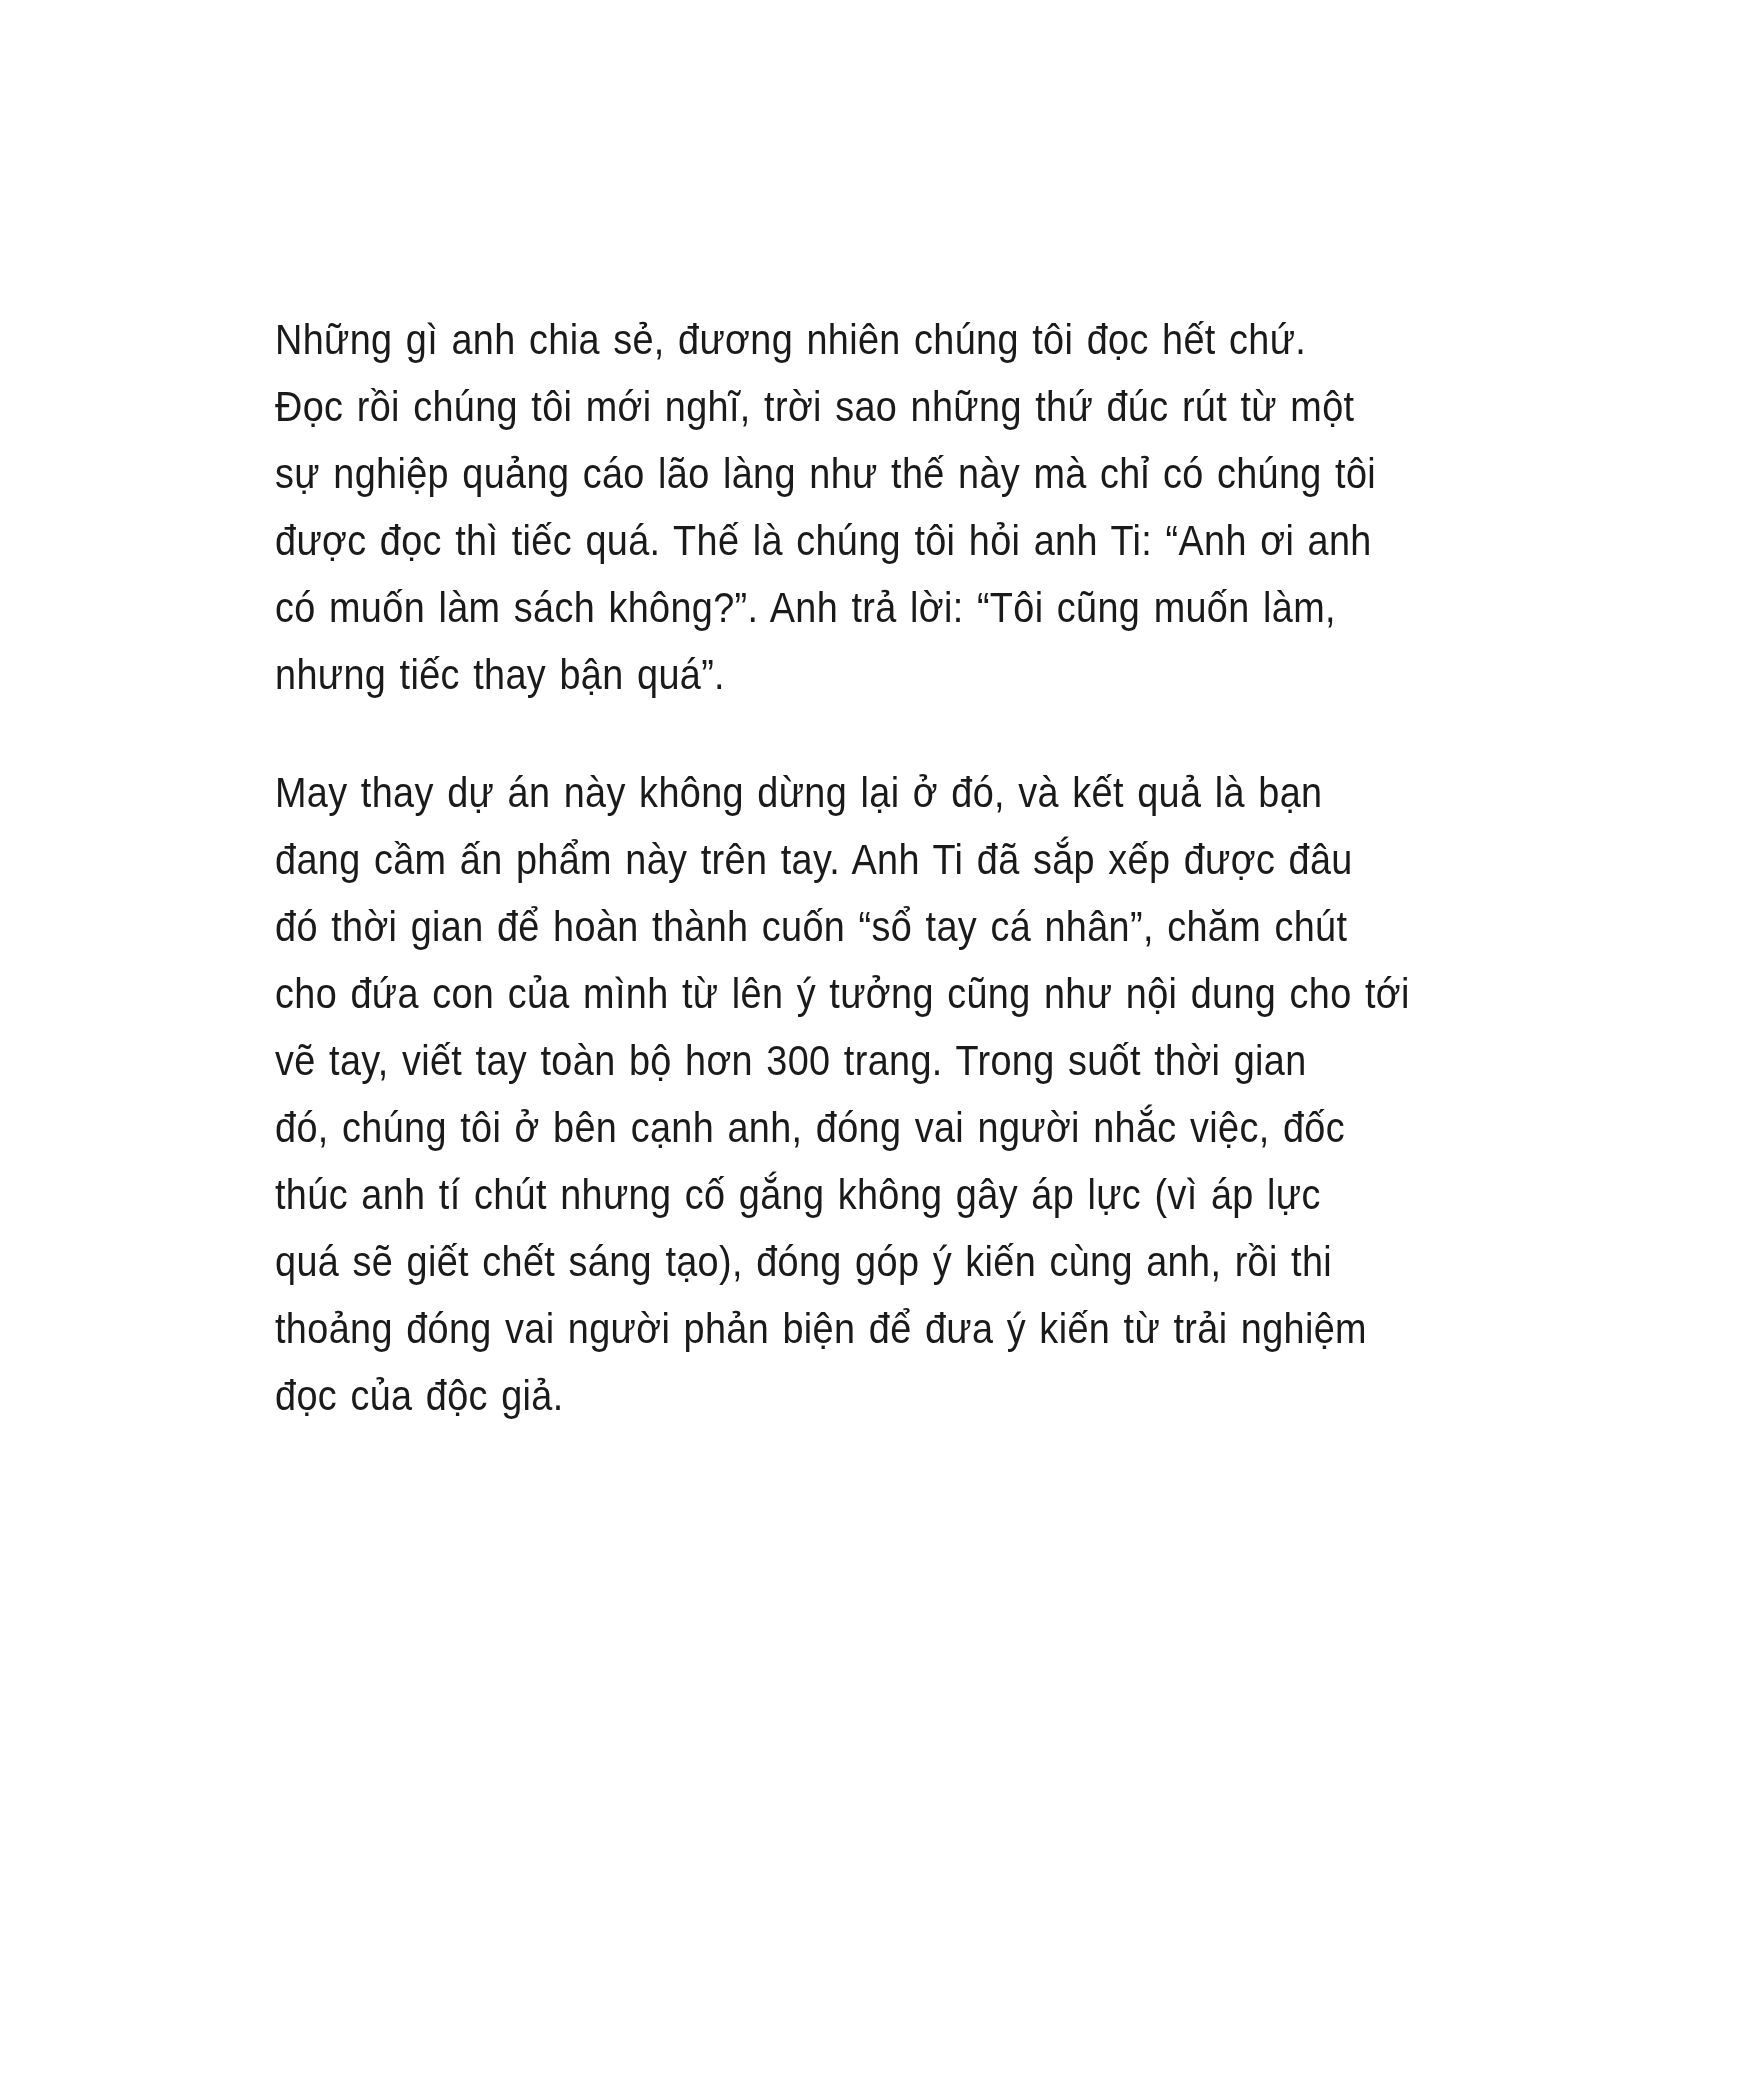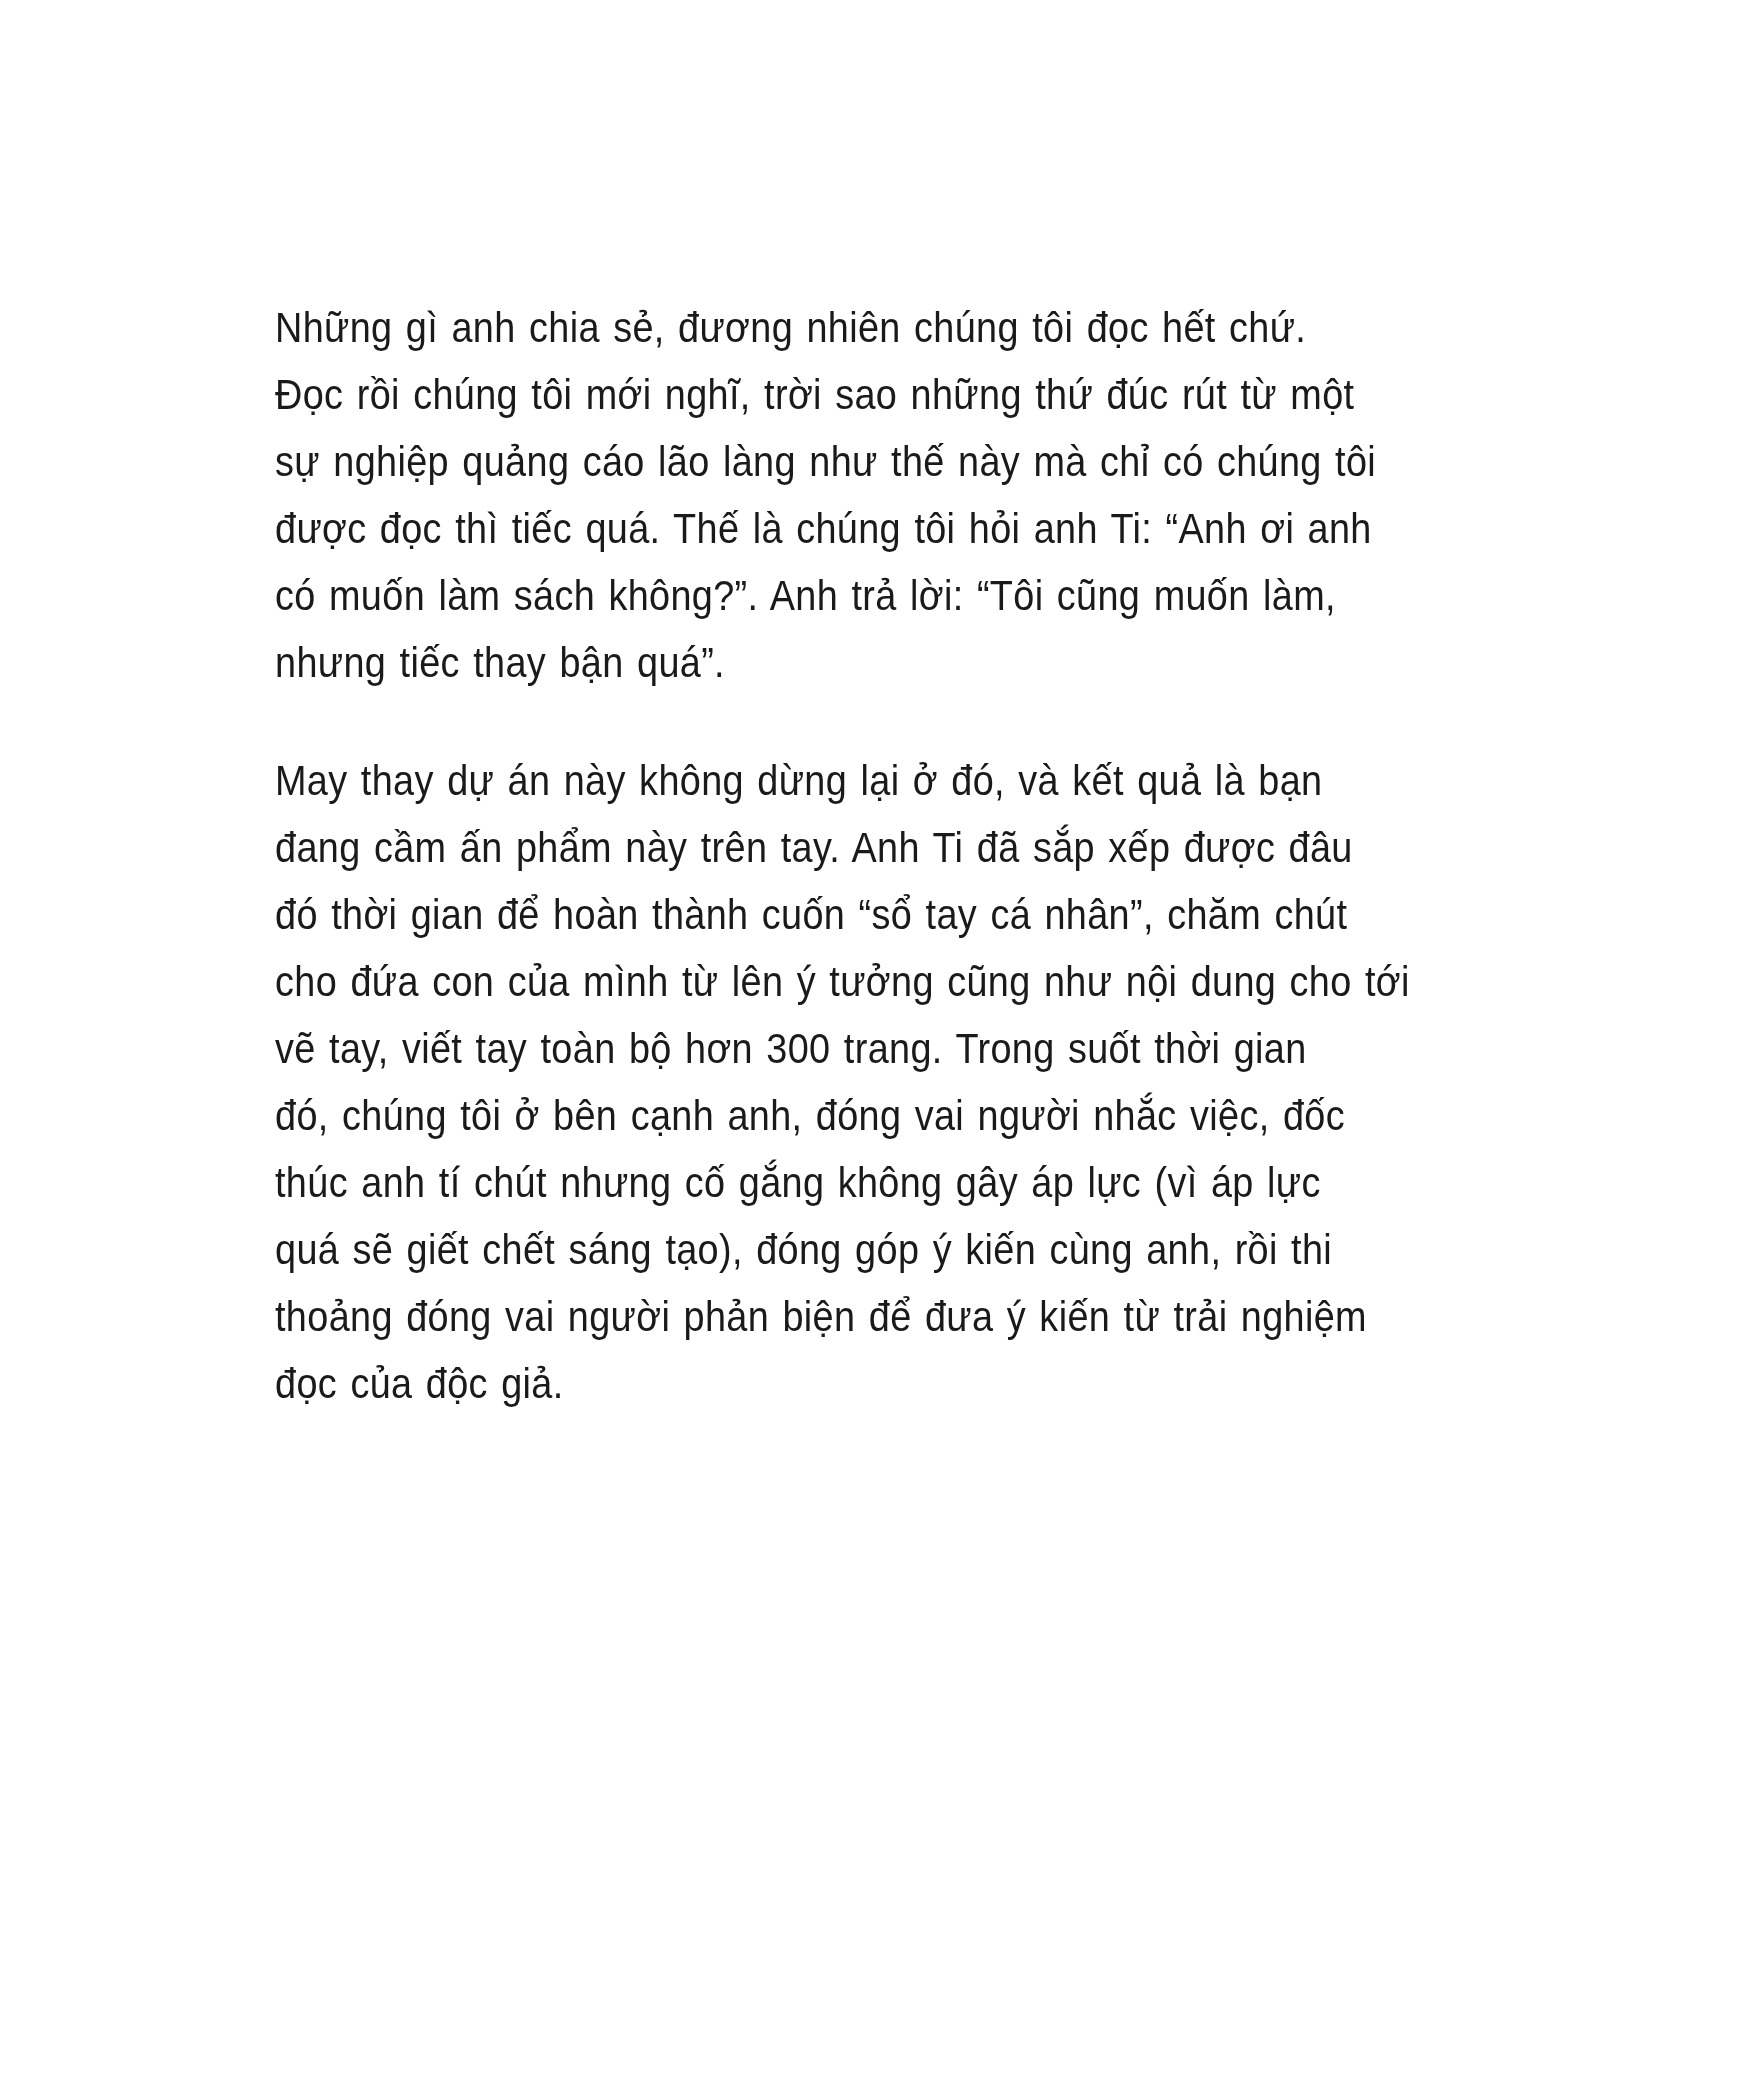--- a/index.html
+++ b/index.html
@@ -15,21 +15,21 @@
     font-family: "Liberation Sans", sans-serif;
   }
   .page {
     position: absolute;
     inset: 0;
     background: #ffffff;
   }
   .text-block {
     position: absolute;
     left: 275px;
-    top: 294px;
+    top: 306px;
     width: 1331px;
     color: #1a1a1a;
     font-size: 42px;
     line-height: 67px;
     font-weight: 400;
   }
   .para {
     margin: 0 0 51px 0;
   }
   .line {

